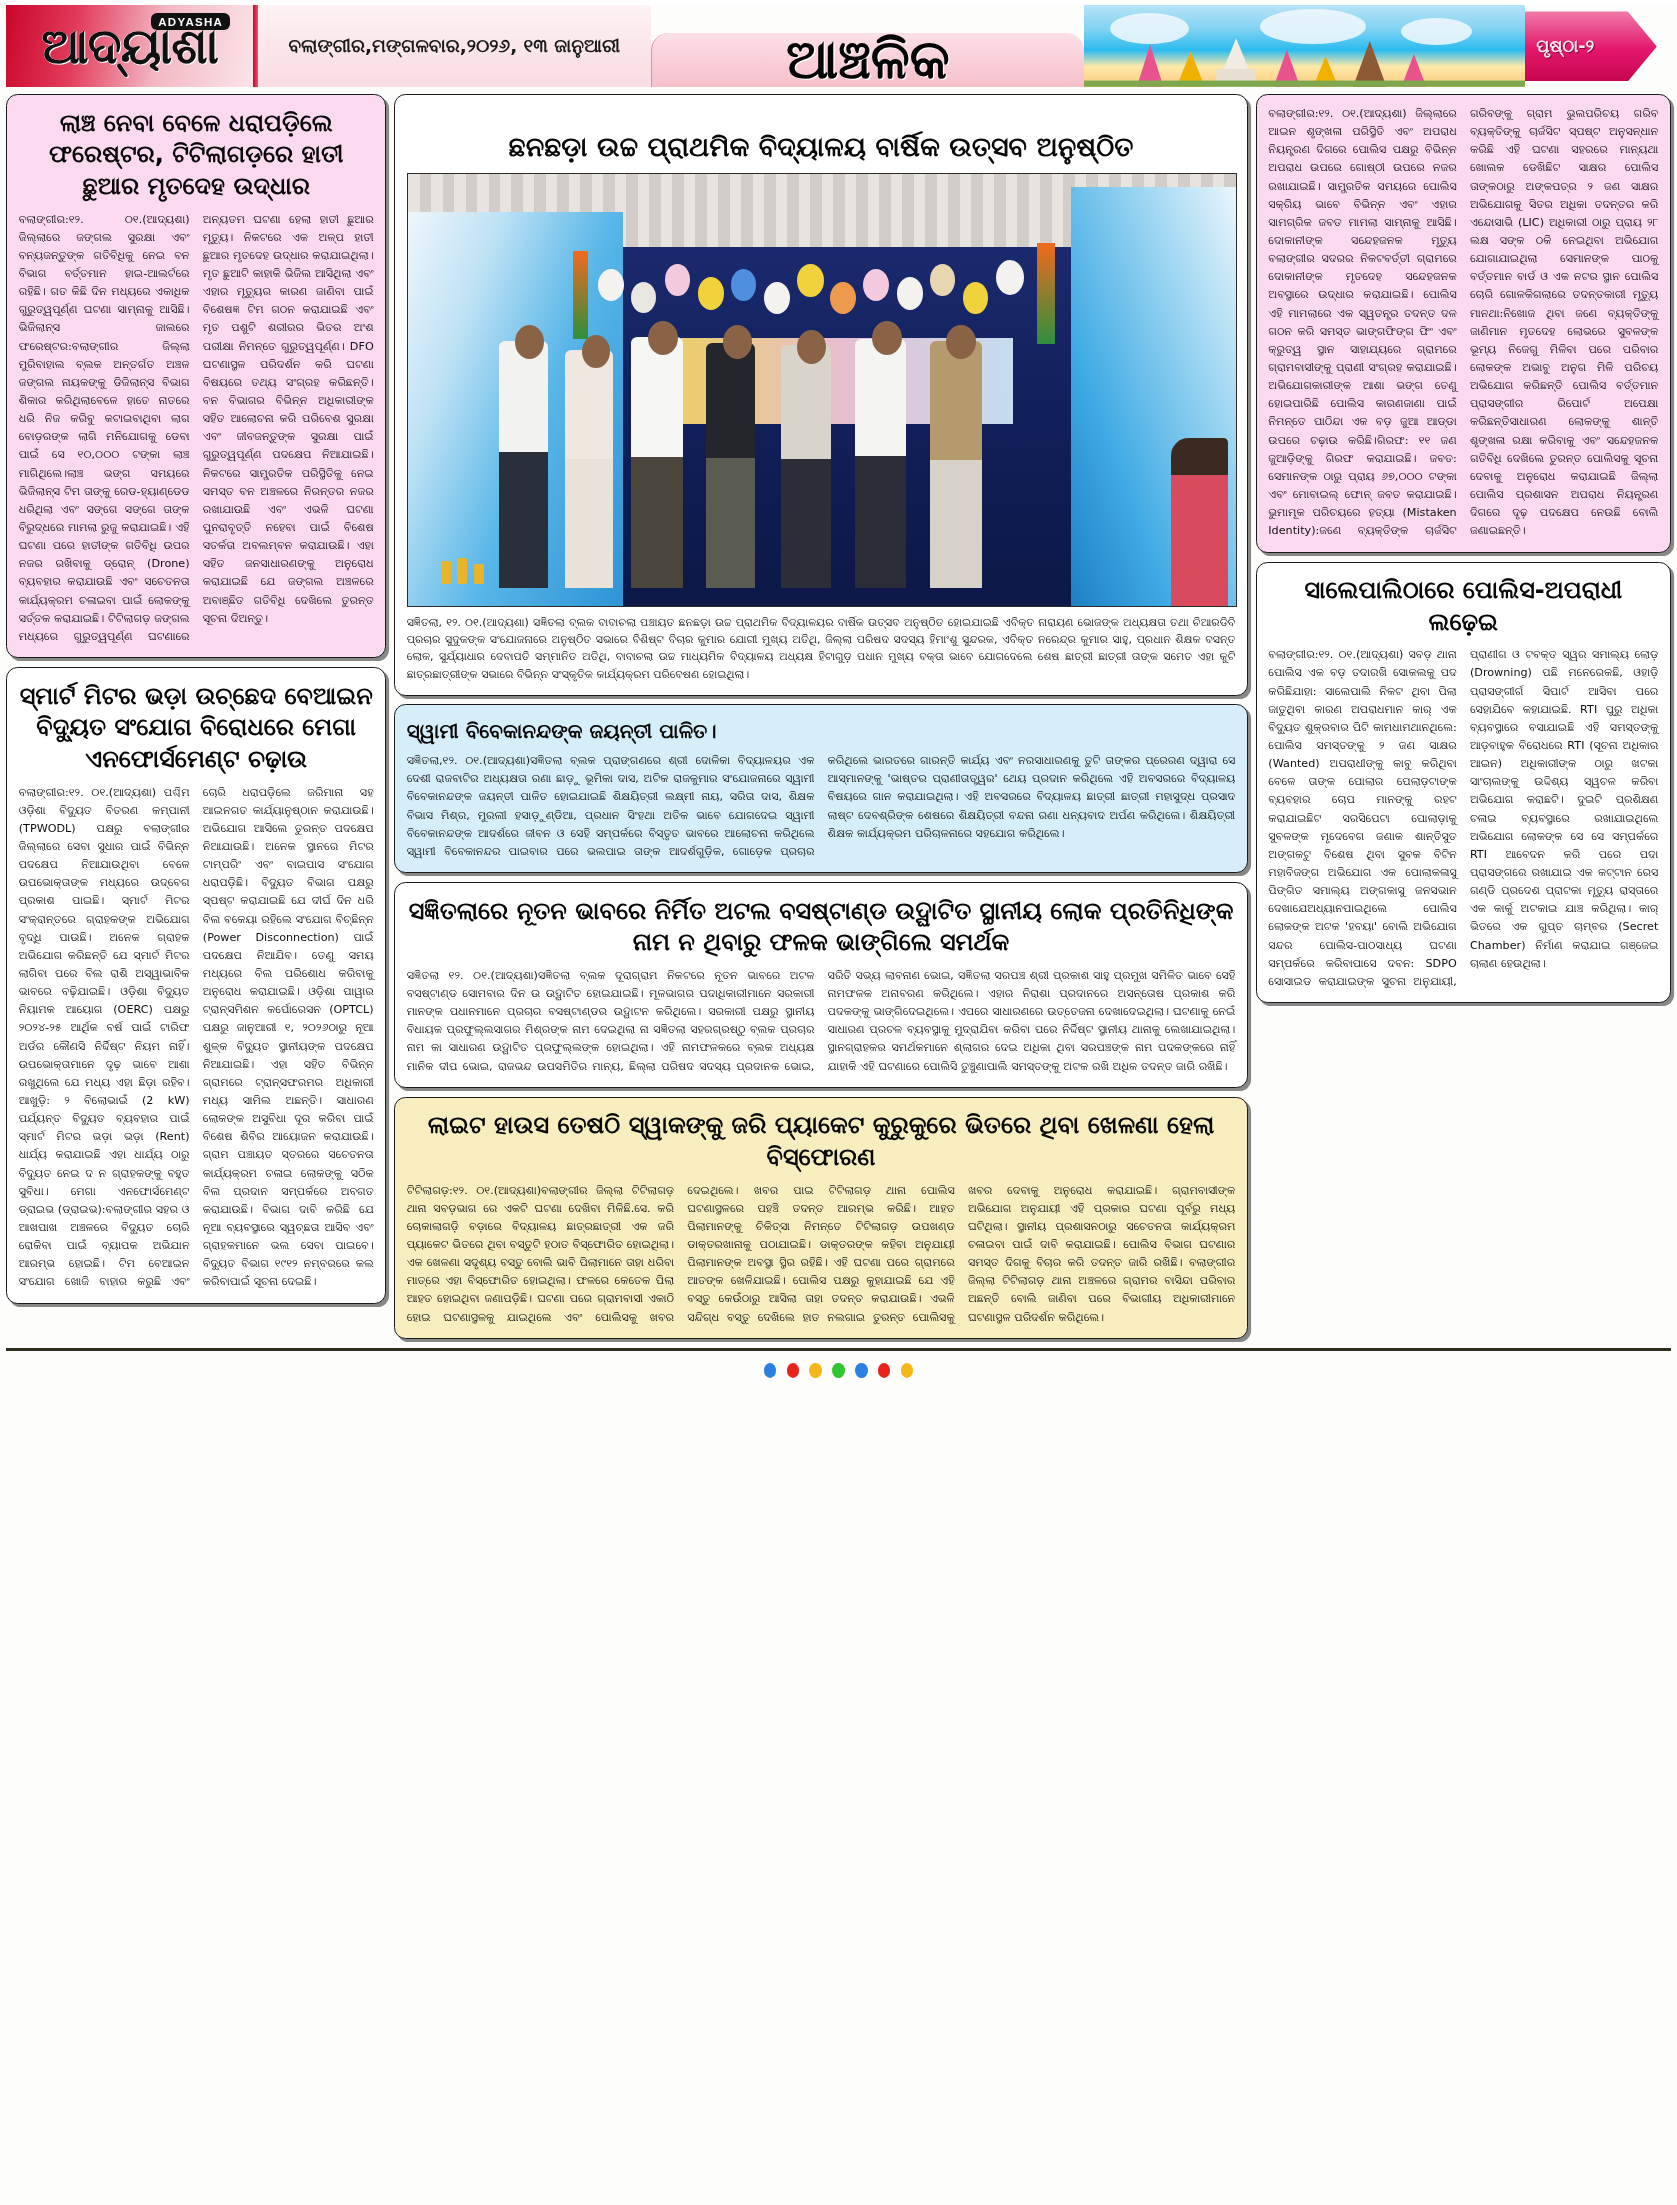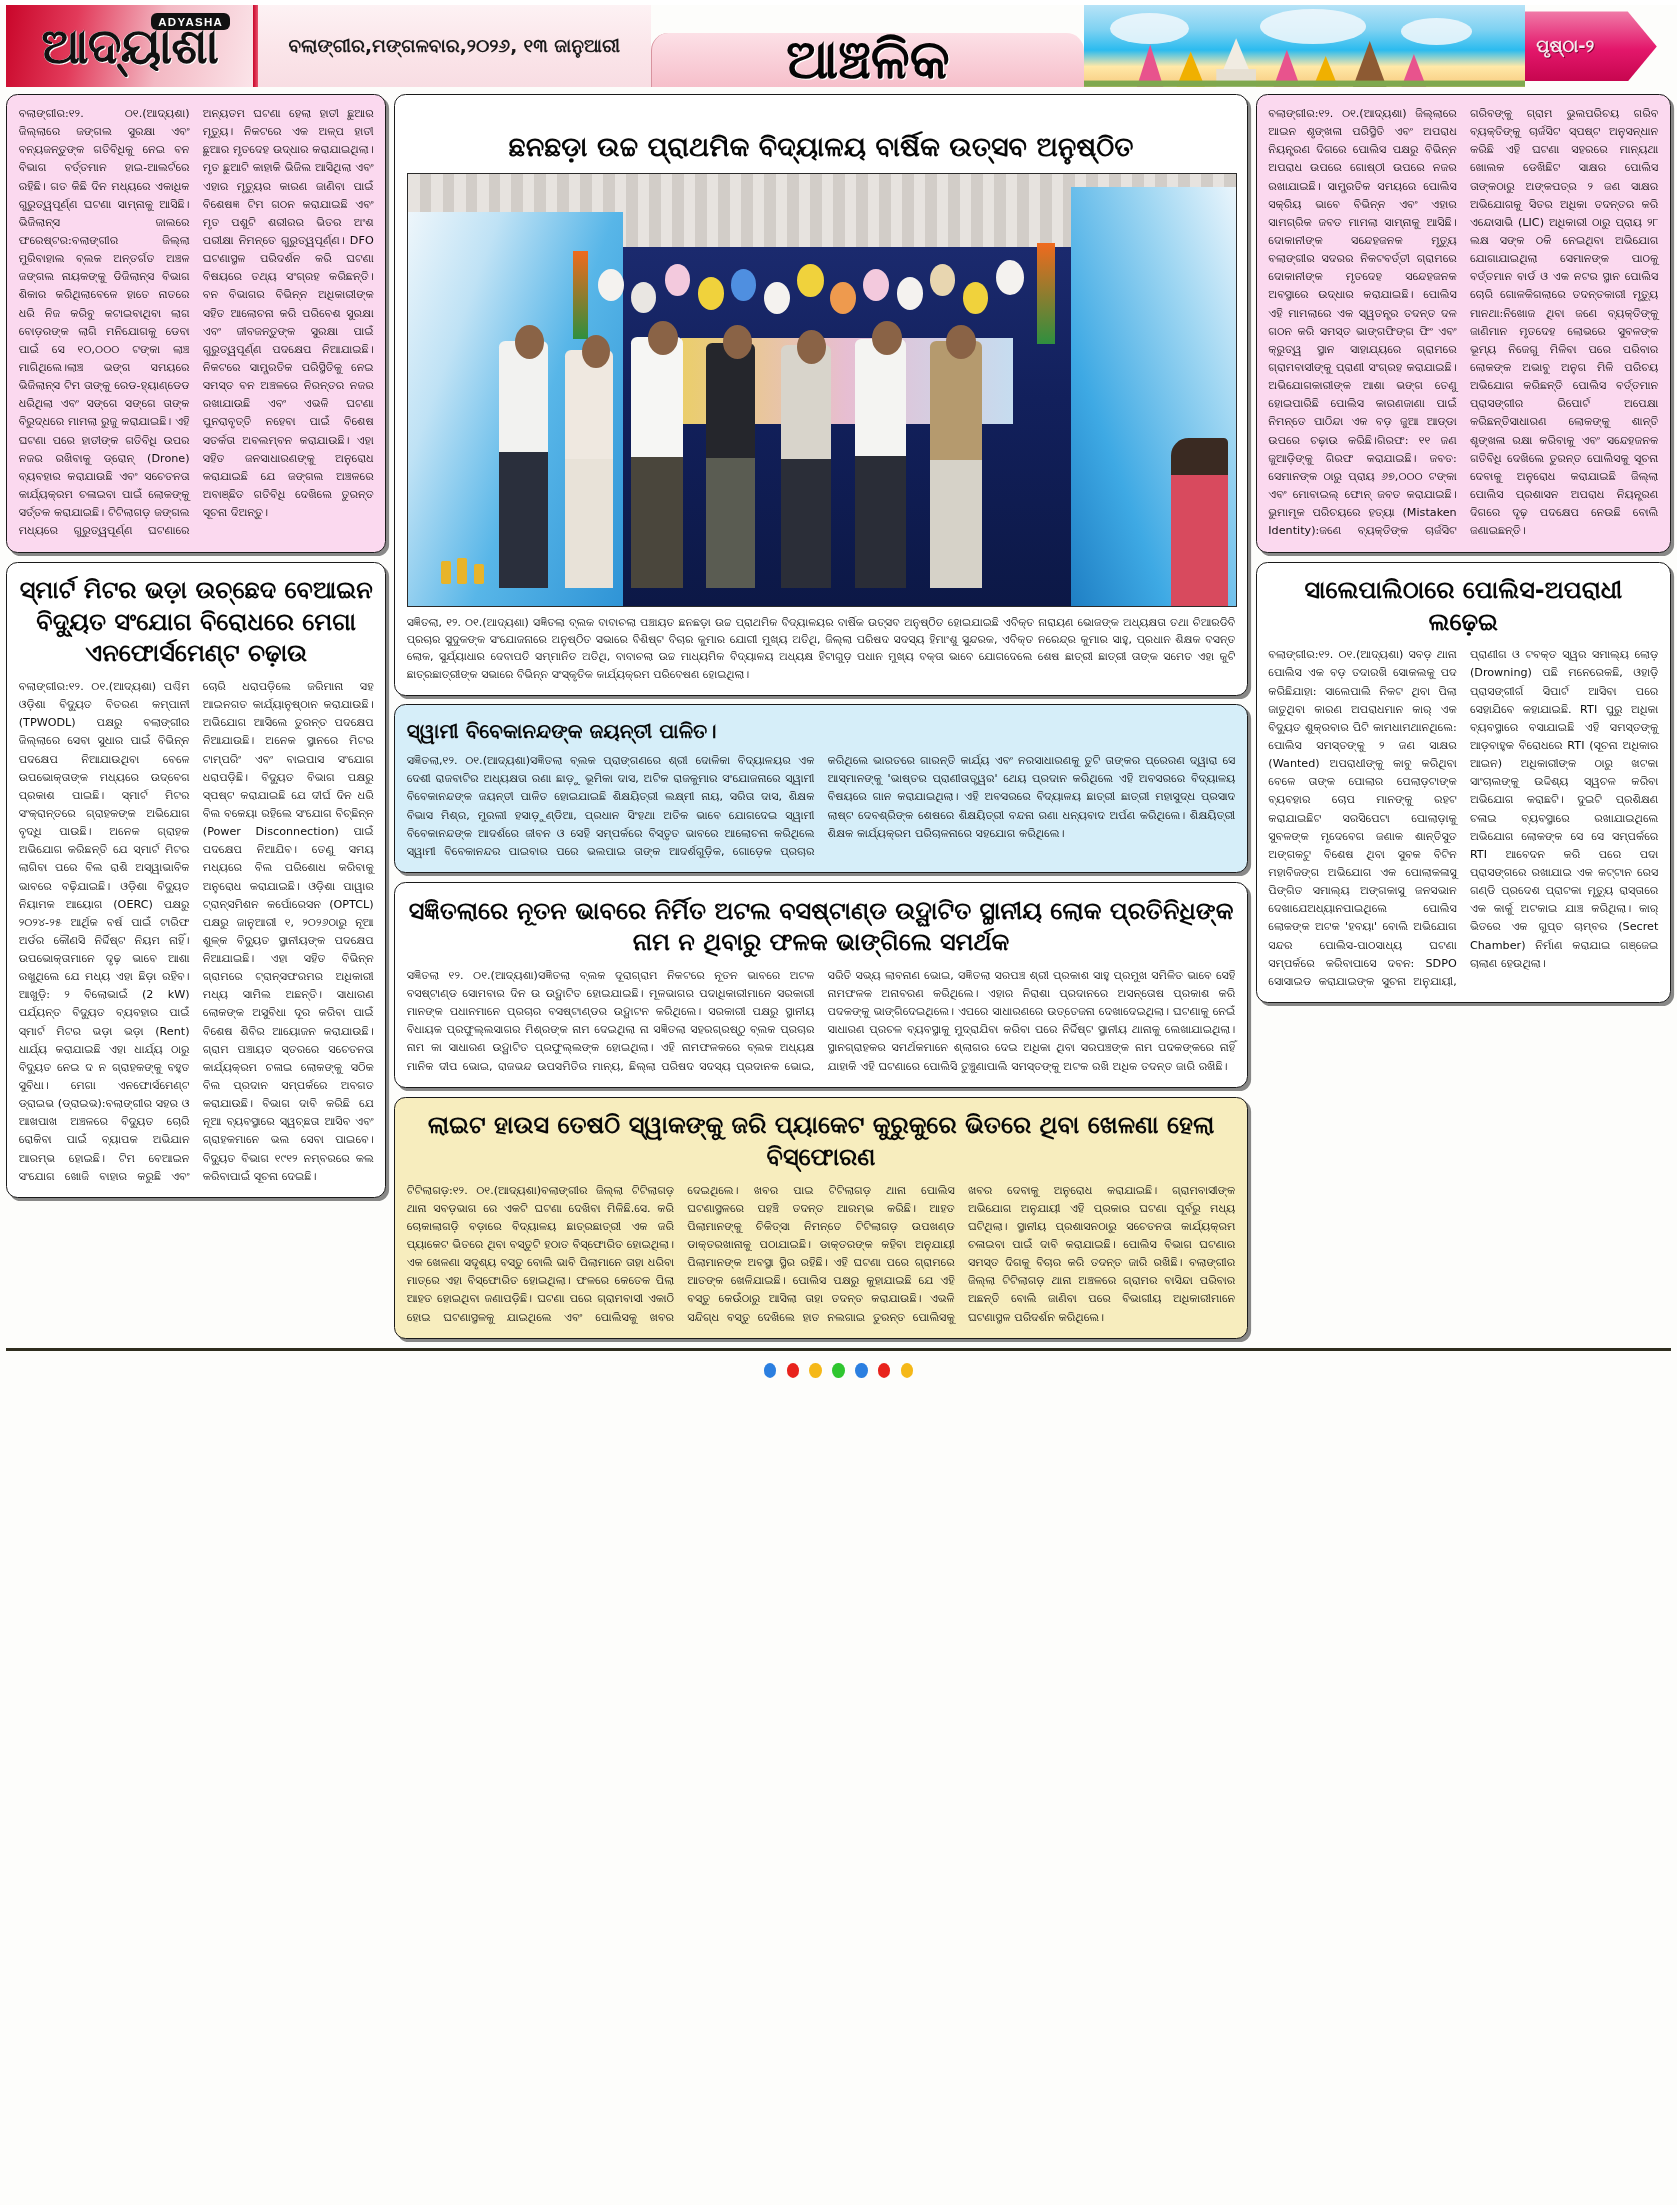--- a/index.html
+++ b/index.html
@@ -274,20 +274,21 @@
         <span class="pno">ପୃଷ୍ଠା-୨</span>
       </div>
     </div>
   </div>
 
   <div class="columns">
 
     <div class="col col-left">
 
       <div class="card pink">
+        <div class="hl hl-lg">ଲାଞ୍ଚ ନେବା ବେଳେ ଧରାପଡ଼ିଲେ ଫରେଷ୍ଟର, ଟିଟିଲାଗଡ଼ରେ ହାତୀ ଛୁଆର ମୃତଦେହ ଉଦ୍ଧାର</div>
         <div class="body-text two-col">ବଲାଙ୍ଗୀର:୧୨. ୦୧.(ଆଦ୍ୟଶା) ଜିଲ୍ଲାରେ ଜଙ୍ଗଲ ସୁରକ୍ଷା ଏବଂ ବନ୍ୟଜନ୍ତୁଙ୍କ ଗତିବିଧିକୁ ନେଇ ବନ ବିଭାଗ ବର୍ତ୍ତମାନ ହାଇ-ଆଲର୍ଟରେ ରହିଛି। ଗତ କିଛି ଦିନ ମଧ୍ୟରେ ଏକାଧିକ ଗୁରୁତ୍ୱପୂର୍ଣ୍ଣ ଘଟଣା ସାମ୍ନାକୁ ଆସିଛି। ଭିଜିଲାନ୍ସ ଜାଲରେ ଫରେଷ୍ଟର:ବଲାଙ୍ଗୀର ଜିଲ୍ଲା ମୁରିବାହାଲ ବ୍ଲକ ଅନ୍ତର୍ଗତ ଅଞ୍ଚଳ ଜଙ୍ଗଲ ନାୟକଙ୍କୁ ଡିଜିଲାନ୍ସ ବିଭାଗ ଶିକାର କରିଥିଲାବେଳେ ହାତେ ନାତରେ ଧରି ନିଜ କରିବୁ କଟାଇବାଥିବା ଲାଗ ବୋଡ଼ରଙ୍କ ଲାଗି ମନିଯୋଗକୁ ଡେବା ପାଇଁ ସେ ୧୦,୦୦୦ ଟଙ୍କା ଲାଞ୍ଚ ମାଗିଥିଲେ।ଲାଞ୍ଚ ଭଙ୍ଗ ସମୟରେ ଭିଜିଲାନ୍ସ ଟିମ ତାଙ୍କୁ ରେଡ-ହ୍ୟାଣ୍ଡେଡ ଧରିଥିଲା ଏବଂ ସଙ୍ଗେ ସଙ୍ଗେ ତାଙ୍କ ବିରୁଦ୍ଧରେ ମାମଲା ରୁଜୁ କରାଯାଇଛି। ଏହି ଘଟଣା ପରେ ହାତୀଙ୍କ ଗତିବିଧି ଉପର ନଜର ରଖିବାକୁ ଡ୍ରୋନ୍ (Drone) ବ୍ୟବହାର କରାଯାଉଛି ଏବଂ ସଚେତନତା କାର୍ଯ୍ୟକ୍ରମ ଚଳାଇବା ପାଇଁ ଲୋକଙ୍କୁ ସର୍ତ୍ତକ କରାଯାଇଛି। ଟିଟିଲାଗଡ଼ ଜଙ୍ଗଲ ମଧ୍ୟରେ ଗୁରୁତ୍ୱପୂର୍ଣ୍ଣ ଘଟଣାରେ ଅନ୍ୟତମ ଘଟଣା ହେଲା ହାତୀ ଛୁଆର ମୃତ୍ୟୁ। ନିକଟରେ ଏକ ଅଳ୍ପ ହାତୀ ଛୁଆର ମୃତଦେହ ଉଦ୍ଧାର କରାଯାଇଥିଲା। ମୃତ ଛୁଆଟି କାହାକି ଭିଜିଲ ଆସିଥିଲା ଏବଂ ଏହାର ମୃତ୍ୟୁର କାରଣ ଜାଣିବା ପାଇଁ ବିଶେଷଜ୍ଞ ଟିମ ଗଠନ କରାଯାଇଛି ଏବଂ ମୃତ ପଶୁଟି ଶରୀରର ଭିତର ଅଂଶ ପରୀକ୍ଷା ନିମନ୍ତେ ଗୁରୁତ୍ୱପୂର୍ଣ୍ଣ। DFO ଘଟଣାସ୍ଥଳ ପରିଦର୍ଶନ କରି ଘଟଣା ବିଷୟରେ ତଥ୍ୟ ସଂଗ୍ରହ କରିଛନ୍ତି। ବନ ବିଭାଗର ବିଭିନ୍ନ ଅଧିକାରୀଙ୍କ ସହିତ ଆଲୋଚନା କରି ପରିବେଶ ସୁରକ୍ଷା ଏବଂ ଜୀବଜନ୍ତୁଙ୍କ ସୁରକ୍ଷା ପାଇଁ ଗୁରୁତ୍ୱପୂର୍ଣ୍ଣ ପଦକ୍ଷେପ ନିଆଯାଇଛି। ନିକଟରେ ସାମ୍ପ୍ରତିକ ପରିସ୍ଥିତିକୁ ନେଇ ସମସ୍ତ ବନ ଅଞ୍ଚଳରେ ନିରନ୍ତର ନଜର ରଖାଯାଉଛି ଏବଂ ଏଭଳି ଘଟଣା ପୁନରାବୃତ୍ତି ନହେବା ପାଇଁ ବିଶେଷ ସତର୍କତା ଅବଲମ୍ବନ କରାଯାଉଛି। ଏହା ସହିତ ଜନସାଧାରଣଙ୍କୁ ଅନୁରୋଧ କରାଯାଇଛି ଯେ ଜଙ୍ଗଲ ଅଞ୍ଚଳରେ ଅବାଞ୍ଛିତ ଗତିବିଧି ଦେଖିଲେ ତୁରନ୍ତ ସୂଚନା ଦିଅନ୍ତୁ।</div>
       </div>
 
       <div class="card white">
         <div class="hl hl-lg">ସ୍ମାର୍ଟ ମିଟର ଭଡ଼ା ଉଚ୍ଛେଦ ବେଆଇନ ବିଦ୍ୟୁତ ସଂଯୋଗ ବିରୋଧରେ ମେଗା ଏନଫୋର୍ସମେଣ୍ଟ ଚଢ଼ାଉ</div>
         <div class="body-text two-col">ବଲାଙ୍ଗୀର:୧୨. ୦୧.(ଆଦ୍ୟଶା) ପଶ୍ଚିମ ଓଡ଼ିଶା ବିଦ୍ୟୁତ ବିତରଣ କମ୍ପାନୀ (TPWODL) ପକ୍ଷରୁ ବଲାଙ୍ଗୀର ଜିଲ୍ଲାରେ ସେବା ସୁଧାର ପାଇଁ ବିଭିନ୍ନ ପଦକ୍ଷେପ ନିଆଯାଉଥିବା ବେଳେ ଉପଭୋକ୍ତାଙ୍କ ମଧ୍ୟରେ ଉଦ୍ବେଗ ପ୍ରକାଶ ପାଇଛି। ସ୍ମାର୍ଟ ମିଟର ସଂକ୍ରାନ୍ତରେ ଗ୍ରାହକଙ୍କ ଅଭିଯୋଗ ବୃଦ୍ଧି ପାଉଛି। ଅନେକ ଗ୍ରାହକ ଅଭିଯୋଗ କରିଛନ୍ତି ଯେ ସ୍ମାର୍ଟ ମିଟର ଲାଗିବା ପରେ ବିଲ ରାଶି ଅସ୍ୱାଭାବିକ ଭାବରେ ବଢ଼ିଯାଇଛି। ଓଡ଼ିଶା ବିଦ୍ୟୁତ ନିୟାମକ ଆୟୋଗ (OERC) ପକ୍ଷରୁ ୨୦୨୪-୨୫ ଆର୍ଥିକ ବର୍ଷ ପାଇଁ ଟାରିଫ ଅର୍ଡର କୌଣସି ନିର୍ଦ୍ଦିଷ୍ଟ ନିୟମ ନାହିଁ। ଉପଭୋକ୍ତାମାନେ ଦୃଢ଼ ଭାବେ ଆଶା ରଖୁଥିଲେ ଯେ ମଧ୍ୟ ଏହା ଛିଡ଼ା ରହିବ।ଆଖୁଡ଼ି: ୨ ବିଲୋଭାଇଁ (2 kW) ପର୍ଯ୍ୟନ୍ତ ବିଦ୍ୟୁତ ବ୍ୟବହାର ପାଇଁ ସ୍ମାର୍ଟ ମିଟର ଭଡ଼ା ଭଡ଼ା (Rent) ଧାର୍ଯ୍ୟ କରାଯାଇଛି ଏହା ଧାର୍ଯ୍ୟ ଠାରୁ ବିଦ୍ୟୁତ ନେଇ ଦ ନ ଗ୍ରାହକଙ୍କୁ ବହୁତ ସୁବିଧା। ମେଗା ଏନଫୋର୍ସମେଣ୍ଟ ଡ୍ରାଇଭ (ଡ୍ରାଇଭ):ବଲାଙ୍ଗୀର ସହର ଓ ଆଖପାଖ ଅଞ୍ଚଳରେ ବିଦ୍ୟୁତ ଚୋରି ରୋକିବା ପାଇଁ ବ୍ୟାପକ ଅଭିଯାନ ଆରମ୍ଭ ହୋଇଛି। ଟିମ ବେଆଇନ ସଂଯୋଗ ଖୋଜି ବାହାର କରୁଛି ଏବଂ ଚୋରି ଧରାପଡ଼ିଲେ ଜରିମାନା ସହ ଆଇନଗତ କାର୍ଯ୍ୟାନୁଷ୍ଠାନ କରାଯାଉଛି। ଅଭିଯୋଗ ଆସିଲେ ତୁରନ୍ତ ପଦକ୍ଷେପ ନିଆଯାଉଛି। ଅନେକ ସ୍ଥାନରେ ମିଟର ଟାମ୍ପରିଂ ଏବଂ ବାଇପାସ ସଂଯୋଗ ଧରାପଡ଼ିଛି। ବିଦ୍ୟୁତ ବିଭାଗ ପକ୍ଷରୁ ସ୍ପଷ୍ଟ କରାଯାଇଛି ଯେ ଦୀର୍ଘ ଦିନ ଧରି ବିଲ ବକେୟା ରହିଲେ ସଂଯୋଗ ବିଚ୍ଛିନ୍ନ (Power Disconnection) ପାଇଁ ପଦକ୍ଷେପ ନିଆଯିବ। ତେଣୁ ସମୟ ମଧ୍ୟରେ ବିଲ ପରିଶୋଧ କରିବାକୁ ଅନୁରୋଧ କରାଯାଇଛି। ଓଡ଼ିଶା ପାୱାର ଟ୍ରାନ୍ସମିଶନ କର୍ପୋରେସନ (OPTCL) ପକ୍ଷରୁ ଜାନୁଆରୀ ୧, ୨୦୨୬ଠାରୁ ନୂଆ ଶୁଳ୍କ ବିଦ୍ୟୁତ ସ୍ଥାନୀୟଙ୍କ ପଦକ୍ଷେପ ନିଆଯାଇଛି। ଏହା ସହିତ ବିଭିନ୍ନ ଗ୍ରାମରେ ଟ୍ରାନ୍ସଫରମର ଅଧିକାରୀ ମଧ୍ୟ ସାମିଲ ଅଛନ୍ତି। ସାଧାରଣ ଲୋକଙ୍କ ଅସୁବିଧା ଦୂର କରିବା ପାଇଁ ବିଶେଷ ଶିବିର ଆୟୋଜନ କରାଯାଉଛି। ଗ୍ରାମ ପଞ୍ଚାୟତ ସ୍ତରରେ ସଚେତନତା କାର୍ଯ୍ୟକ୍ରମ ଚଳାଇ ଲୋକଙ୍କୁ ସଠିକ ବିଲ ପ୍ରଦାନ ସମ୍ପର୍କରେ ଅବଗତ କରାଯାଉଛି। ବିଭାଗ ଦାବି କରିଛି ଯେ ନୂଆ ବ୍ୟବସ୍ଥାରେ ସ୍ୱଚ୍ଛତା ଆସିବ ଏବଂ ଗ୍ରାହକମାନେ ଭଲ ସେବା ପାଇବେ। ବିଦ୍ୟୁତ ବିଭାଗ ୧୯୧୨ ନମ୍ବରରେ କଲ କରିବାପାଇଁ ସୂଚନା ଦେଇଛି।</div>
       </div>
 
     </div>
 

